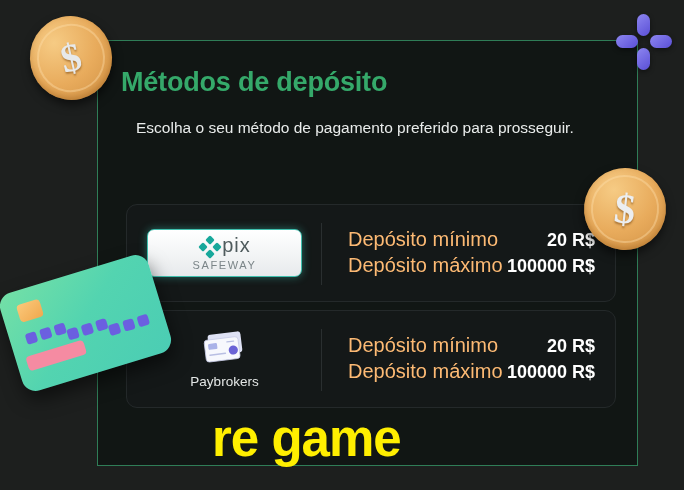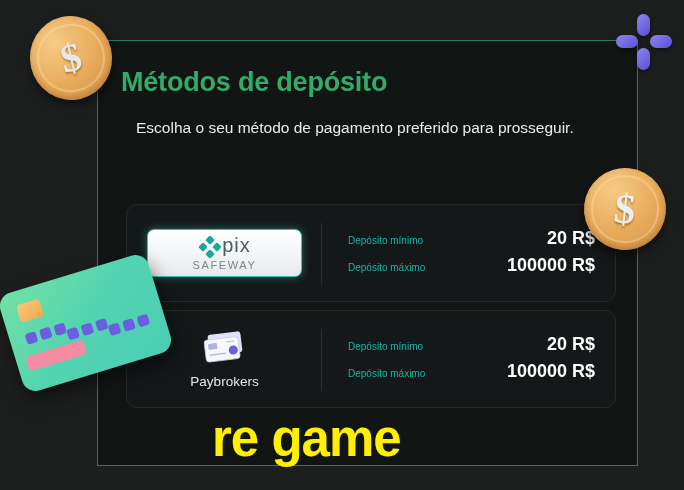--- a/index.html
+++ b/index.html
@@ -136,22 +136,22 @@
     padding-left:26px;
     padding-right:20px;
   }
   .amt-line {
     display:flex;
     justify-content:space-between;
     align-items:baseline;
     line-height:25px;
   }
   .amt-label {
-    font-size:10px;
-    color:#14b8a6;
+    font-size:20px;
+    color:#fdba74;
   }
   .amt-value {
     font-size:18px;
     font-weight:bold;
     color:#ffffff;
     white-space:nowrap;
   }
 
   
   .deco { position:absolute; pointer-events:none; }

